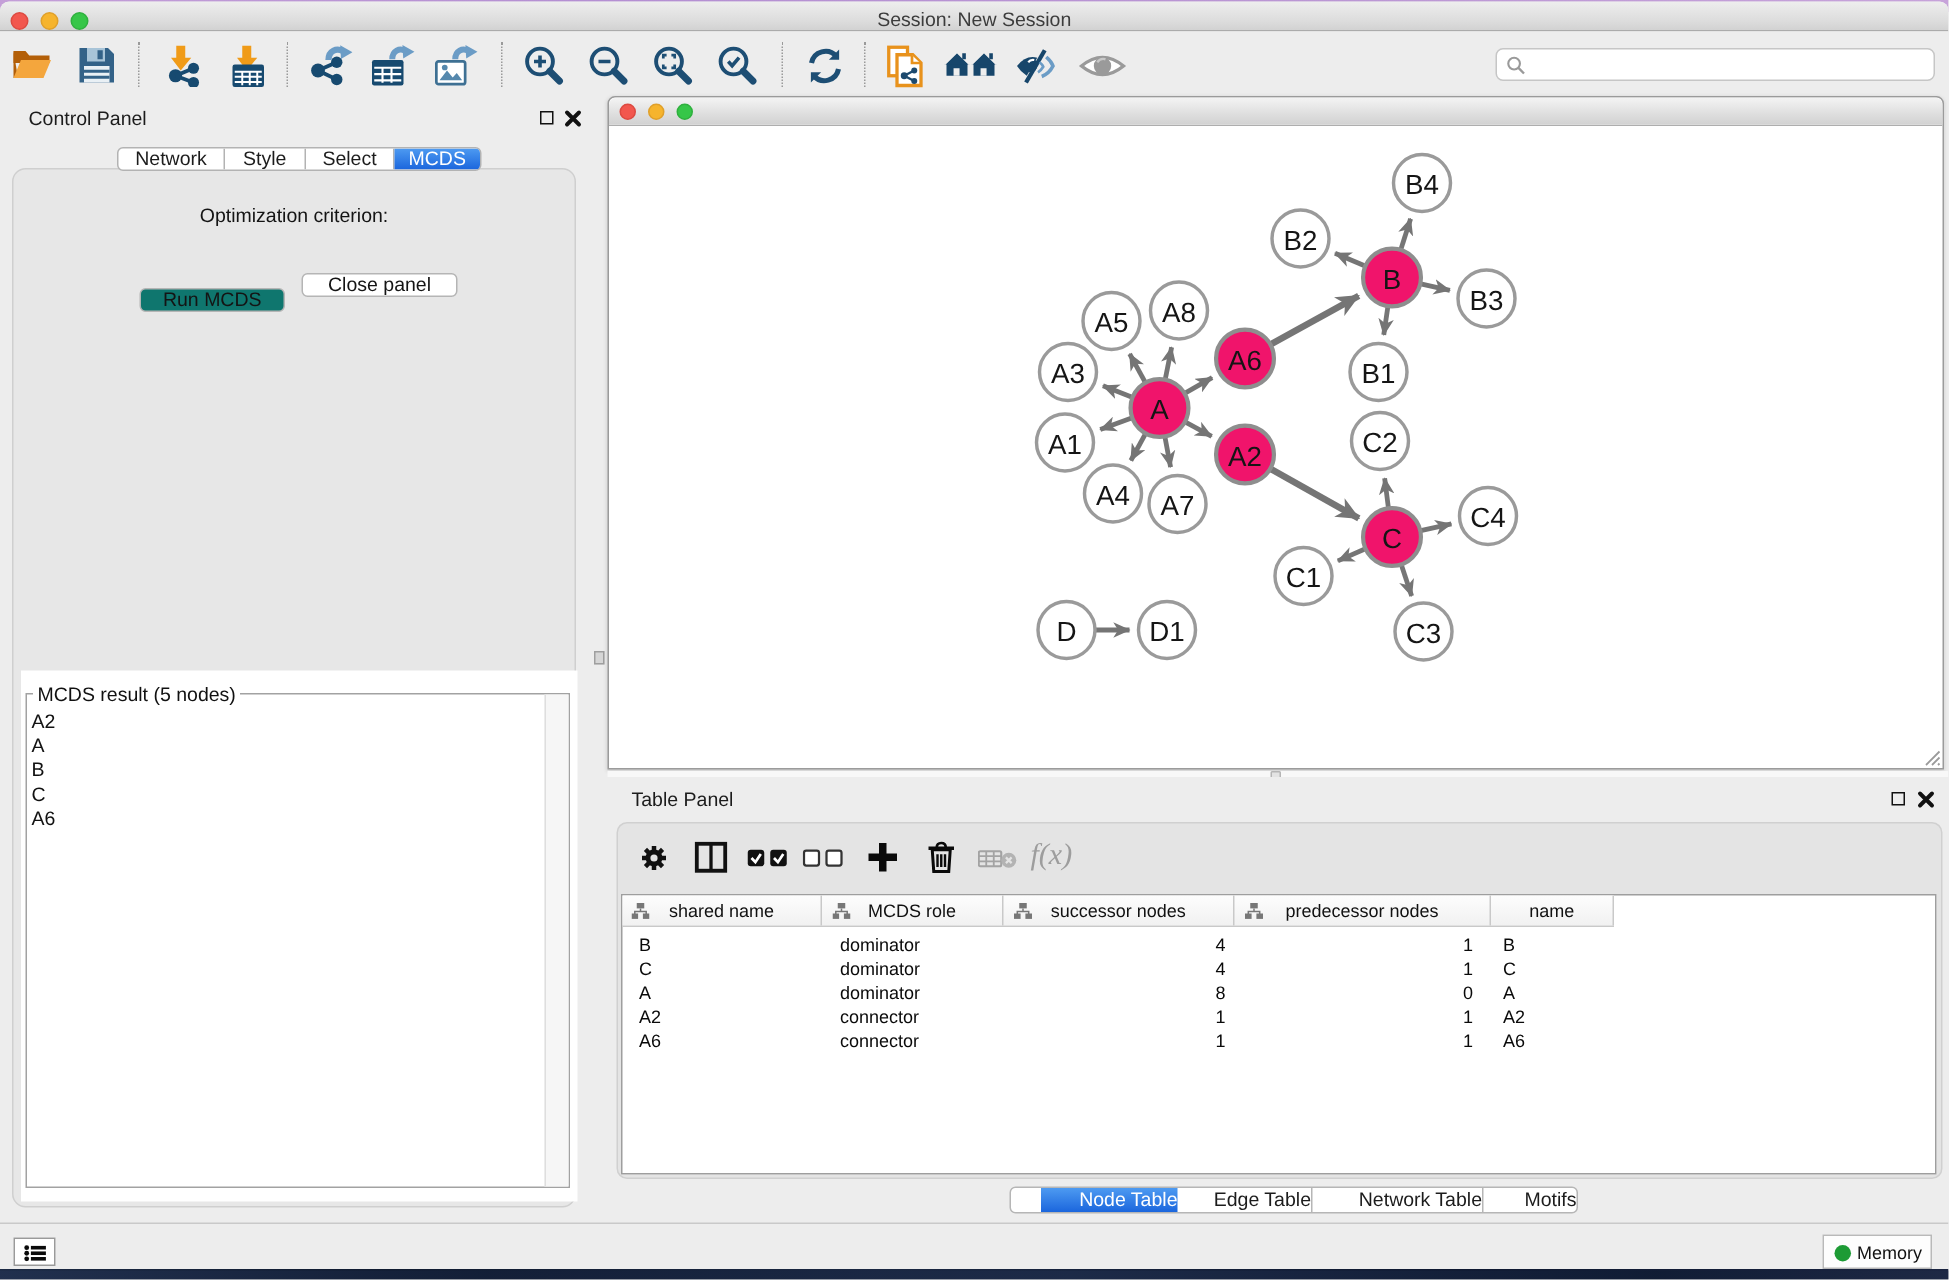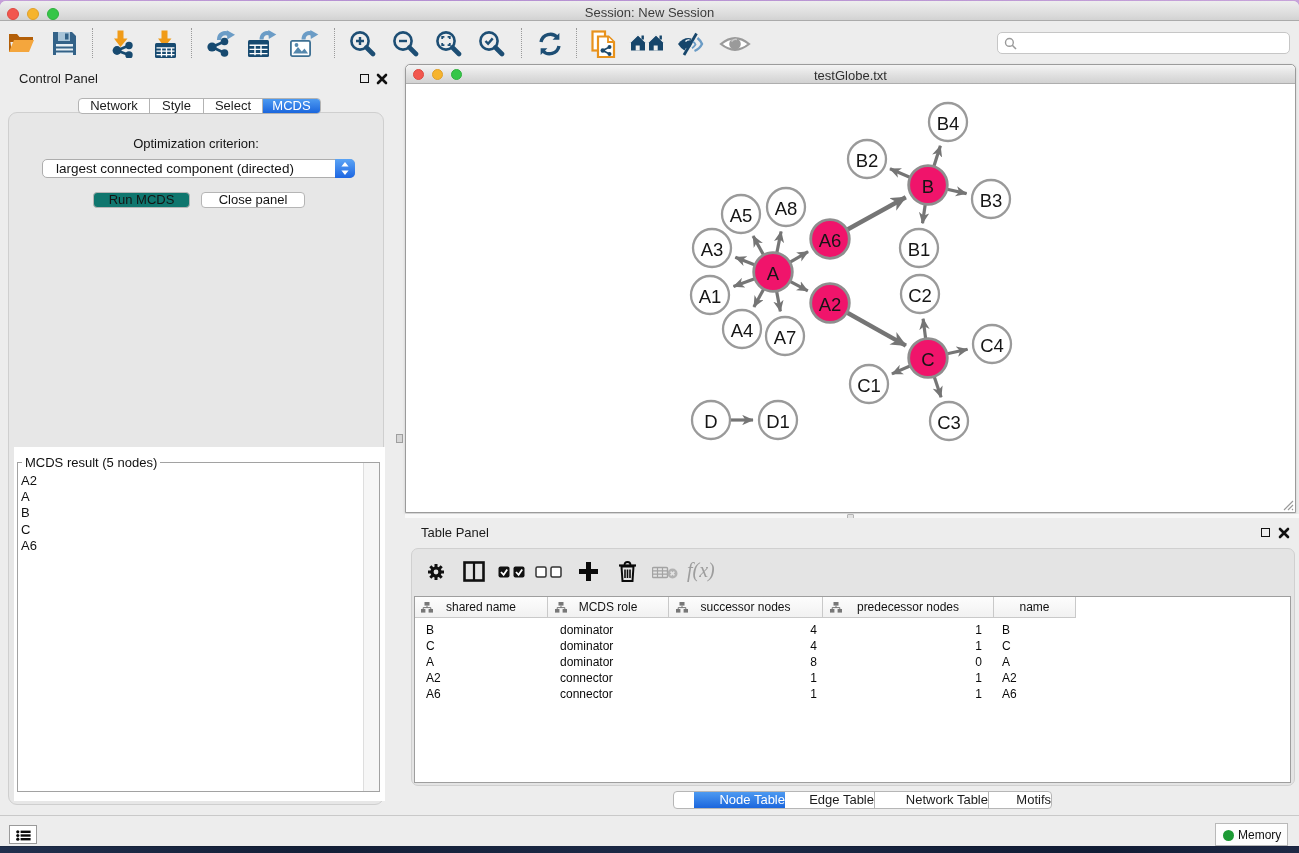--- a/index.html
+++ b/index.html
@@ -178,47 +178,37 @@
   <div class="abs" style="left:8px;top:48px;width:376px;height:693px;background:#e7e7e7;border:1px solid #cfcfcf;border-radius:9px;"></div>
 
   <div class="abs" style="left:78px;top:34px;height:16px;display:flex;border:1px solid #b3b3b3;border-radius:4px;overflow:hidden;background:#fff;font-size:13px;line-height:14px;color:#1c1c1c;text-align:center;">
     <div style="width:71px;border-right:1px solid #b3b3b3;">Network</div>
     <div style="width:54px;border-right:1px solid #b3b3b3;">Style</div>
     <div style="width:59px;border-right:1px solid #b3b3b3;">Select</div>
     <div style="width:57px;background:linear-gradient(#4d9af1,#1b66dd);color:#fff;">MCDS</div>
   </div>
 
   <div class="abs" style="left:8px;top:72px;width:376px;text-align:center;font-size:13px;color:#141414;">Optimization criterion:</div>
-  <div class="abs" style="left:42px;top:95px;width:313px;height:19px;background:#fff;border:1px solid #adadad;border-radius:5px;">
-    <div class="abs" style="left:13px;top:1px;font-size:13.5px;color:#141414;line-height:16px;">largest connected component (directed)</div>
-    <div class="abs" style="right:-1px;top:-1px;width:20px;height:19px;background:linear-gradient(#5ba4f5,#1d66e2);border-radius:0 5px 5px 0;">
-      <svg width="20" height="19" viewBox="0 0 20 19">
-        <path d="M10 3 L13.6 7.4 H6.4 z" fill="#fff"></path>
-        <path d="M10 16 L13.6 11.6 H6.4 z" fill="#fff"></path>
-      </svg>
-    </div>
-  </div>
   <div class="abs" style="left:93px;top:128px;width:97px;height:16px;background:#0f766e;border:1px solid #b5b5b5;border-radius:4px;font-size:13px;text-align:center;line-height:14px;color:#141414;">Run MCDS</div>
-  <div class="abs" style="left:201px;top:128px;width:104px;height:16px;background:#fff;border:1px solid #b5b5b5;border-radius:4px;font-size:13px;text-align:center;line-height:14px;color:#141414;">Close panel</div>
+  <div class="abs" style="left:201px;top:118px;width:104px;height:16px;background:#fff;border:1px solid #b5b5b5;border-radius:4px;font-size:13px;text-align:center;line-height:14px;color:#141414;">Close panel</div>
 
   <div class="abs" style="left:14px;top:383px;width:371px;height:354px;background:#fff;"></div>
   <div class="abs" style="left:17px;top:398px;width:363px;height:330px;border:1px solid #a2a2a2;"></div>
   <div class="abs" style="left:22px;top:391px;font-size:13px;color:#111;background:#fff;padding:0 3px;">MCDS result (5 nodes)</div>
   <div class="abs" style="left:363px;top:399px;width:16px;height:328px;background:#f6f6f6;border-left:1px solid #dedede;"></div>
   <div class="abs" style="left:21px;top:409px;font-size:13px;color:#111;line-height:16.2px;">A2<br>A<br>B<br>C<br>A6</div>
 </div>
 
 <div class="abs" style="left:396px;top:434px;width:7px;height:9px;background:#d6d6d6;border:1px solid #9f9f9f;"></div>
 
 <div class="abs" style="left:405px;top:64px;width:891px;height:449px;background:#fff;border:1px solid #9b9b9b;border-radius:5px 5px 0 0;box-shadow:0 1px 3px rgba(0,0,0,0.15);">
   <div class="abs" style="left:0;top:0;width:889px;height:19px;background:linear-gradient(#f4f4f4,#dddddd 65%,#d2d2d2);border-bottom:1px solid #aeaeae;border-radius:5px 5px 0 0;">
     <div class="light" style="left:7px;top:4px;width:11px;height:11px;background:#f2574e;border:1px solid #dd4a41;"></div>
     <div class="light" style="left:26px;top:4px;width:11px;height:11px;background:#f6b42d;border:1px solid #e0a02a;"></div>
     <div class="light" style="left:45px;top:4px;width:11px;height:11px;background:#36c648;border:1px solid #2fb13e;"></div>
-    <div class="abs" style="left:0;right:0;top:3px;text-align:center;font-size:13px;color:#2f2f2f;">testGlobe.txt</div>
   </div>
   <div class="abs" style="left:0;top:20px;width:889px;height:427px;overflow:hidden;">
 <svg width="889" height="428" viewBox="0 0 889 428" style="position:absolute;left:0;top:0">
 <defs>
           <marker id="arw" viewBox="0 0 10 9" refX="9.4" refY="4.5" markerWidth="3.6" markerHeight="3.3" orient="auto-start-reverse">
             <path d="M0,0 L10,4.5 L0,9 L2.8,4.5 z" fill="#757575"></path>
           </marker>
         </defs>
 <line x1="358.6" y1="171.9" x2="347.1" y2="150.9" stroke="#757575" stroke-width="3.2" marker-end="url(#arw)"></line>
 <line x1="370.4" y1="170.0" x2="375.1" y2="146.5" stroke="#757575" stroke-width="3.2" marker-end="url(#arw)"></line>

